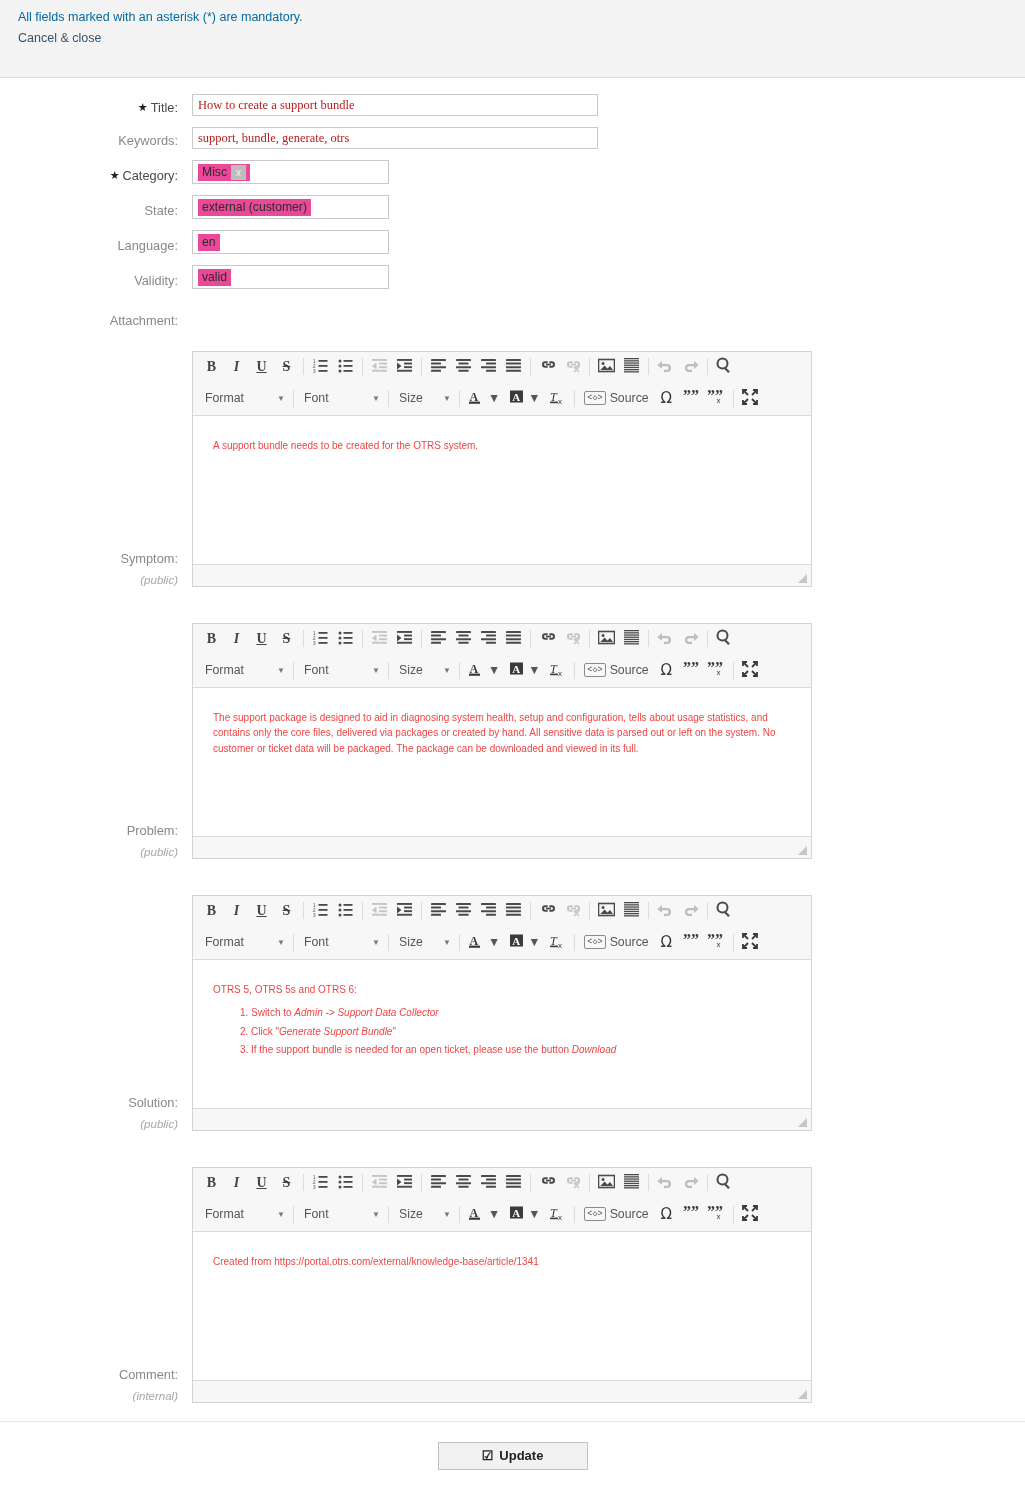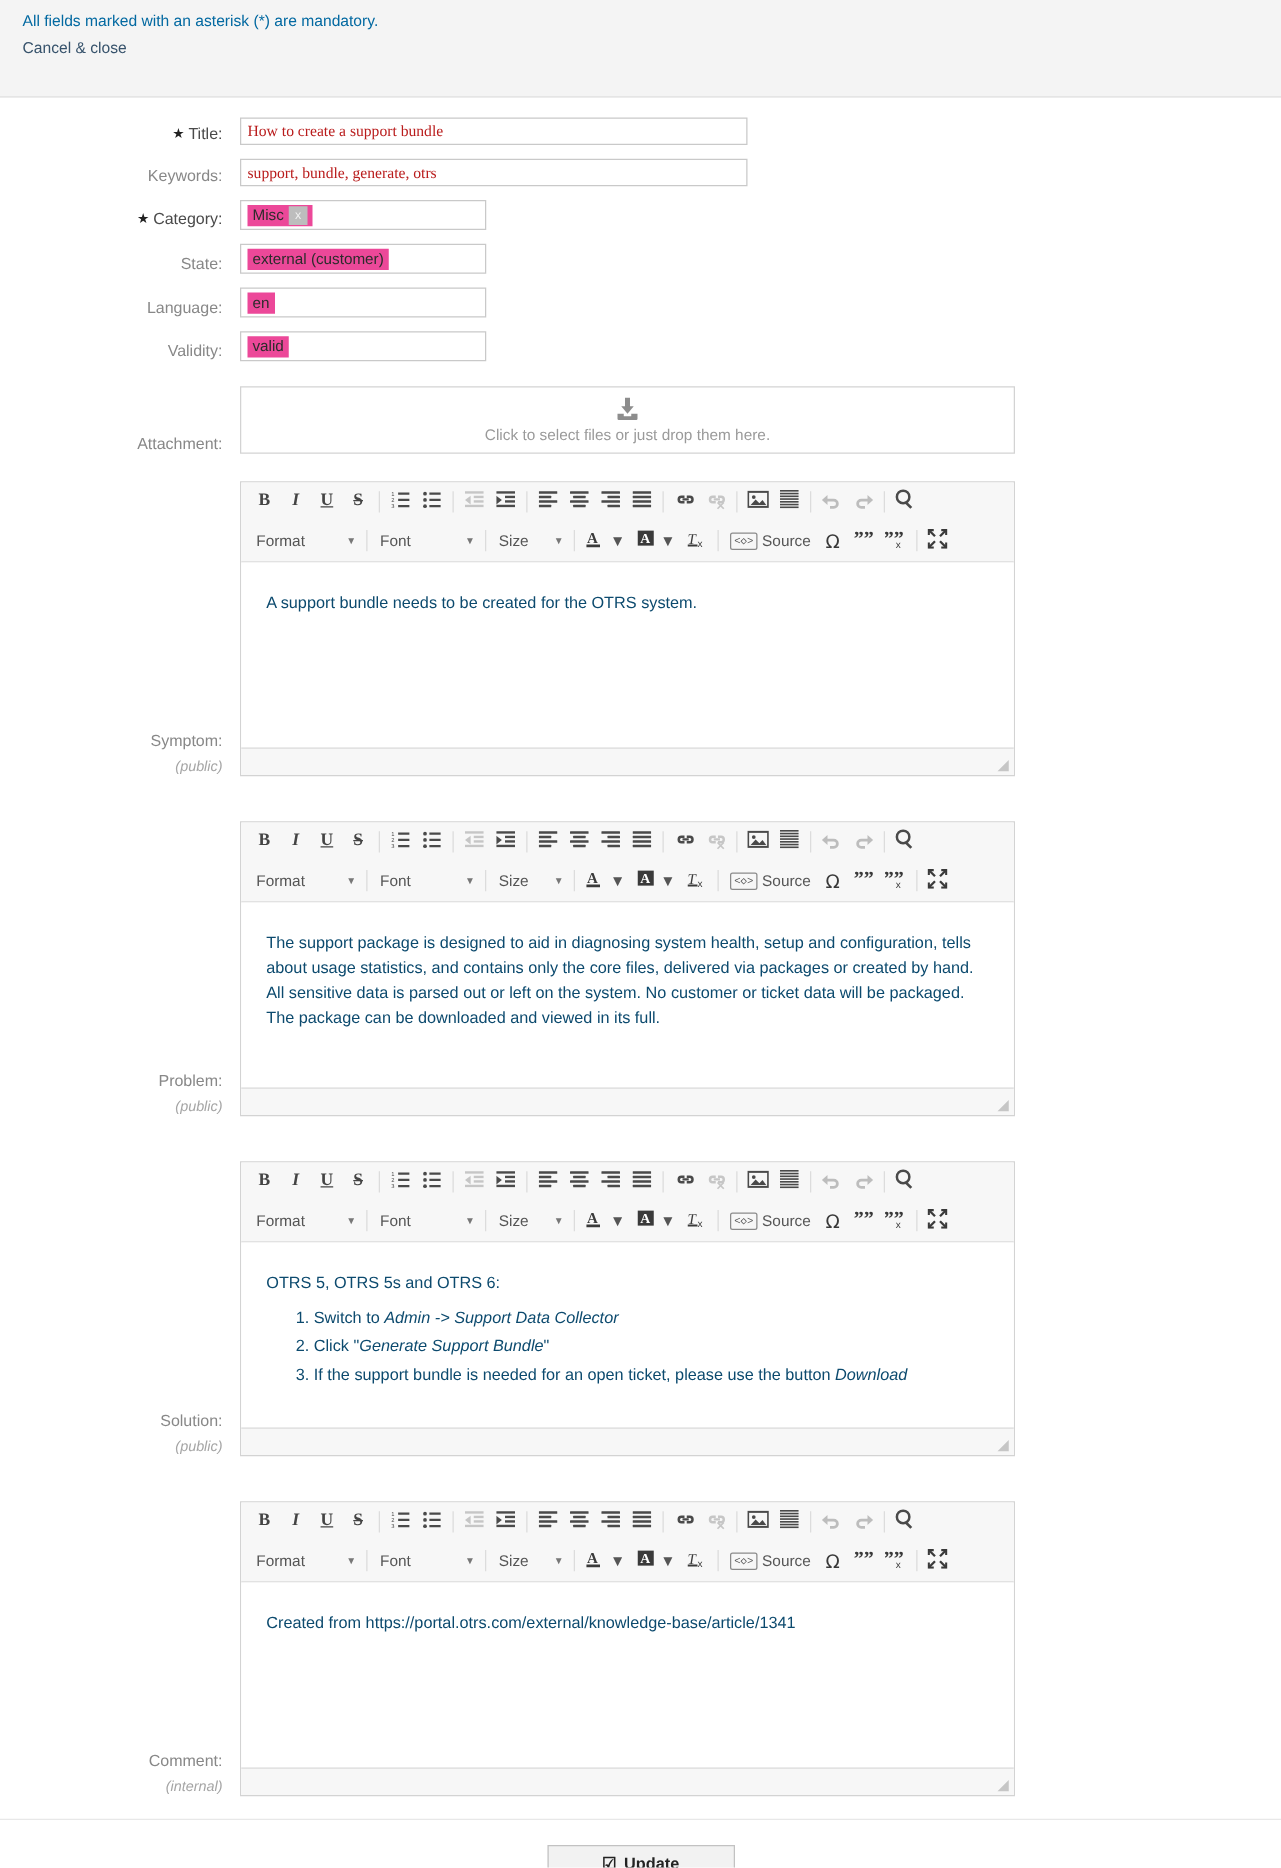--- a/index.html
+++ b/index.html
@@ -202,22 +202,22 @@
     padding:1px 2px;
     color:#555;
     font-family:"Liberation Mono", monospace;
   }
 
   .ebody{
     height:148px;
     background:#fff;
     padding:22px 20px 0 20px;
     overflow:hidden;
-    font-size:13px;
-    color:#0c4a6e;
+    font-size:10px;
+    color:#ef4444;
     line-height:1.55;
     cursor:text;
   }
   .ebody p{ margin:0 0 6px 0; }
   .ebody ol{ margin:8px 0 0 0; padding-left:38px; }
   .ebody ol li{ margin-bottom:3px; }
   .ebody em{ font-style:italic; }
   .efoot{
     height:22px;
     background:#f7f7f7;
@@ -315,30 +315,20 @@
 
   <div class="frow">
     <div class="flabel">Validity:</div>
     <div class="selbox">
       <span class="chip">valid</span>
     </div>
   </div>
 
   <div class="frow" style="margin-top:20px;margin-bottom:22px;">
     <div class="flabel">Attachment:</div>
-    <div class="dropzone">
-      <span class="dz-icon">
-        <svg width="20" height="18" viewBox="0 0 20 18" fill="#8d8d8d">
-          <rect x="8" y="0" width="4" height="8"></rect>
-          <polygon points="5,7 15,7 10,13"></polygon>
-          <path d="M2,13 h5 v2 h6 v-2 h5 v4 a1,1 0 0 1 -1,1 h-14 a1,1 0 0 1 -1,-1 z"></path>
-        </svg>
-      </span>
-      <span class="dz-text">Click to select files or just drop them here.</span>
-    </div>
   </div>
 
   <div class="frow h-sym" style="margin-bottom:36px;">
     <div class="flabel">
       <span>Symptom:</span>
       <span class="sublabel">(public)</span>
     </div>
     <div class="editor">
       <div class="etop">
         <div class="erow tb-row1">

